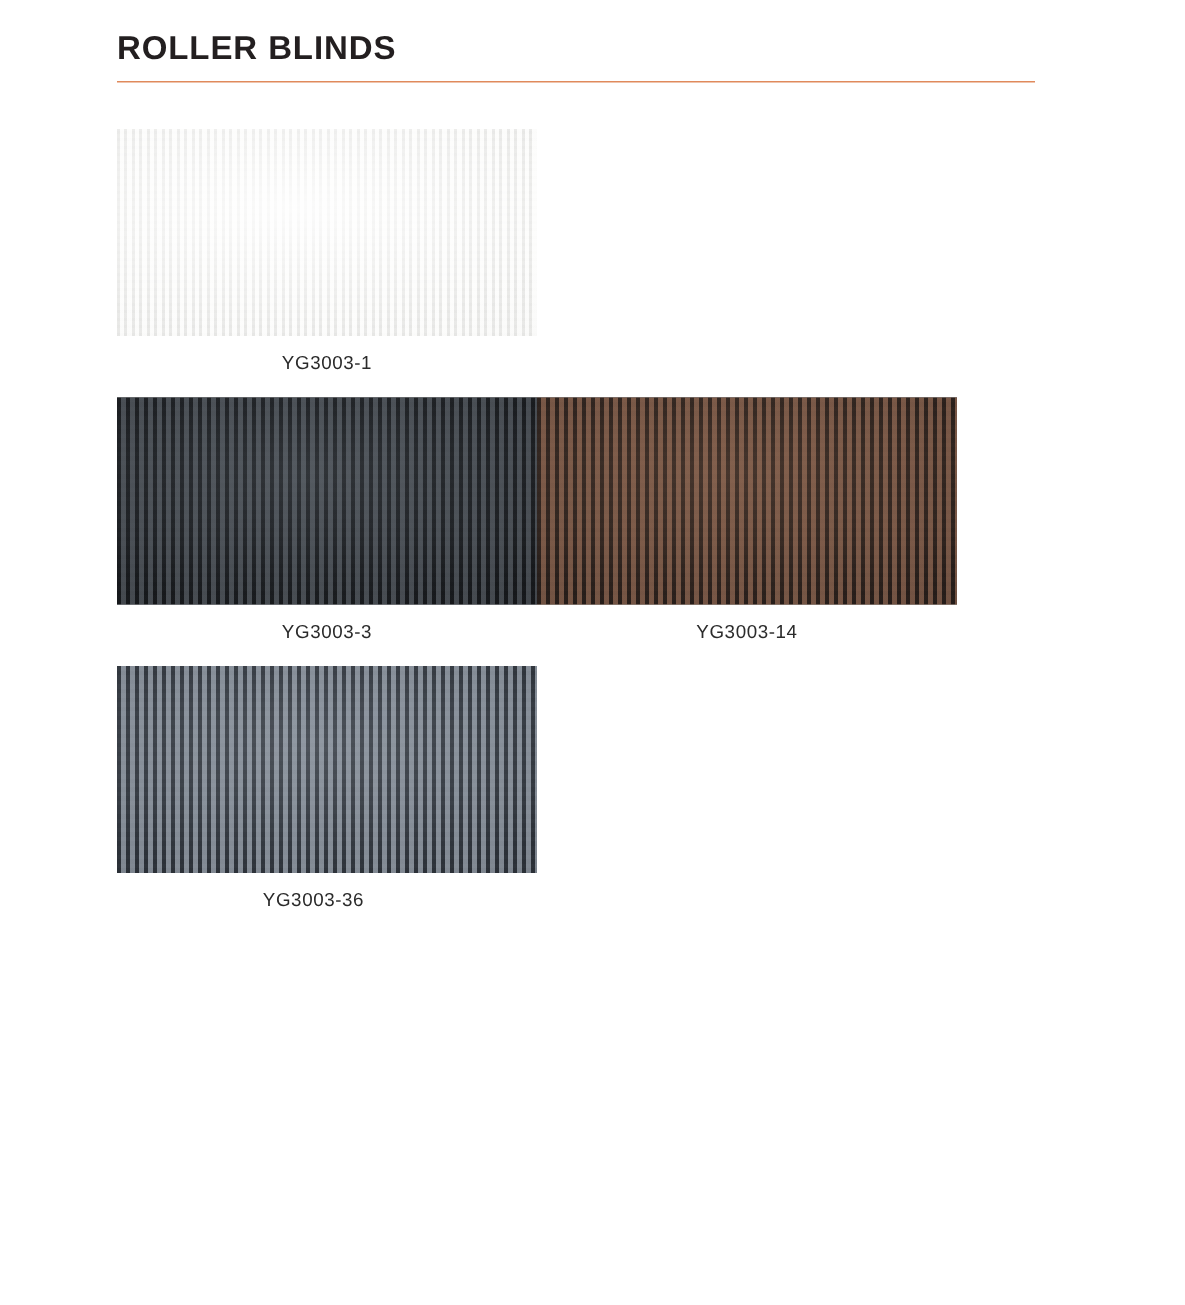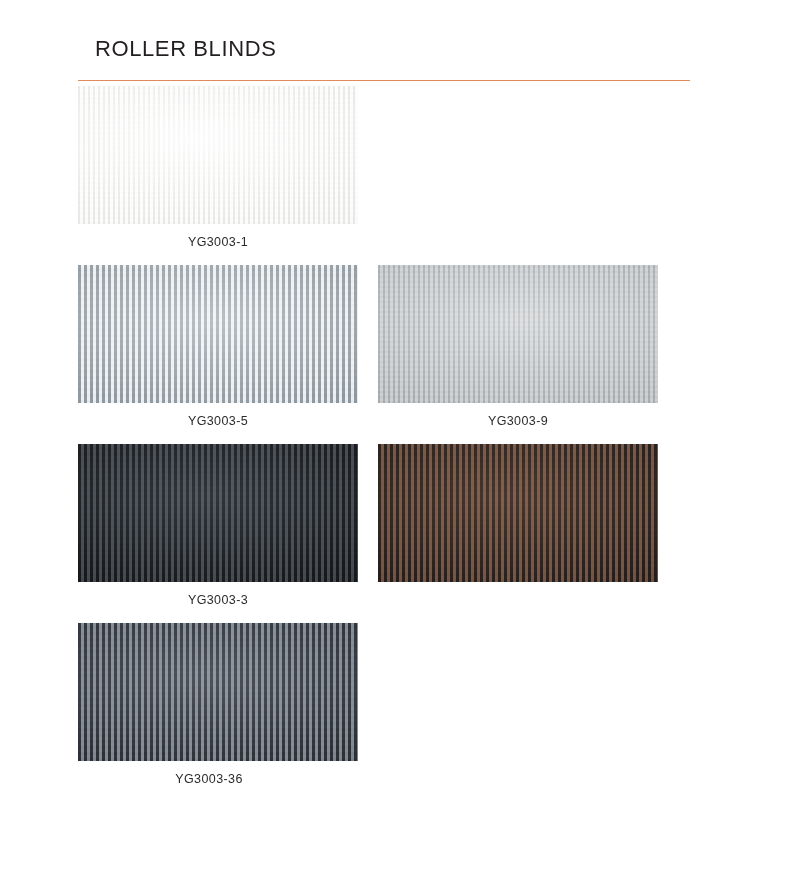--- a/index.html
+++ b/index.html
@@ -26,44 +26,43 @@
 
   
   .header {
     position: absolute;
     left: 78px;
     top: 18px;
     width: 614px;
   }
   .page-title {
     font-size: 22px;
-    font-weight: 400;
+    font-weight: 700;
     letter-spacing: 0.6px;
     color: #231f20;
     line-height: 28px;
-    margin: 17px;
+    margin: 0;
     white-space: nowrap;
   }
   .title-rule {
     margin-top: 8px;
     height: 1px;
     width: 612px;
     background: #e08a5c;
   }
 
   
   .grid {
     position: absolute;
     left: 78px;
     top: 86px;
     width: 614px;
   }
   .row {
     display: flex;
-    gap: 20px;
     margin-bottom: 15px;
   }
   .cell {
     width: 280px;
   }
   .swatch {
     width: 280px;
     height: 138px;
     position: relative;
     overflow: hidden;
@@ -230,47 +229,32 @@
         <div class="cell">
           <div class="swatch" style="background-color: rgb(243, 243, 242);">
             <div class="weave fab-1"></div>
             <div class="sheen fab-1-sheen"></div>
           </div>
           <div class="swatch-label">YG3003-1</div>
         </div>
       </div>
       <div class="row">
         <div class="cell">
-          <div class="swatch" style="background-color: rgb(188, 194, 198);">
-            <div class="weave fab-5"></div>
-            <div class="sheen fab-5-sheen"></div>
-          </div>
-          <div class="swatch-label">YG3003-5</div>
-        </div>
-        <div class="cell">
-          <div class="swatch" style="background-color: rgb(184, 187, 189);">
-            <div class="weave fab-9"></div>
-            <div class="sheen fab-9-sheen"></div>
-          </div>
-          <div class="swatch-label">YG3003-9</div>
-        </div>
-      </div>
-      <div class="row">
-        <div class="cell">
           <div class="swatch" style="background-color: rgb(51, 54, 58);">
             <div class="weave fab-13"></div>
             <div class="sheen fab-13-sheen"></div>
           </div>
           <div class="swatch-label">YG3003-3</div>
         </div>
         <div class="cell">
           <div class="swatch" style="background-color: rgb(77, 58, 49);">
             <div class="weave fab-14"></div>
             <div class="sheen fab-14-sheen"></div>
           </div>
+          <div class="swatch-label">YG3003-14</div>
         </div>
       </div>
       <div class="row">
         <div class="cell offset-label">
           <div class="swatch" style="background-color: rgb(83, 88, 94);">
             <div class="weave fab-27"></div>
             <div class="sheen fab-27-sheen"></div>
           </div>
           <div class="swatch-label">YG3003-36</div>
         </div>

